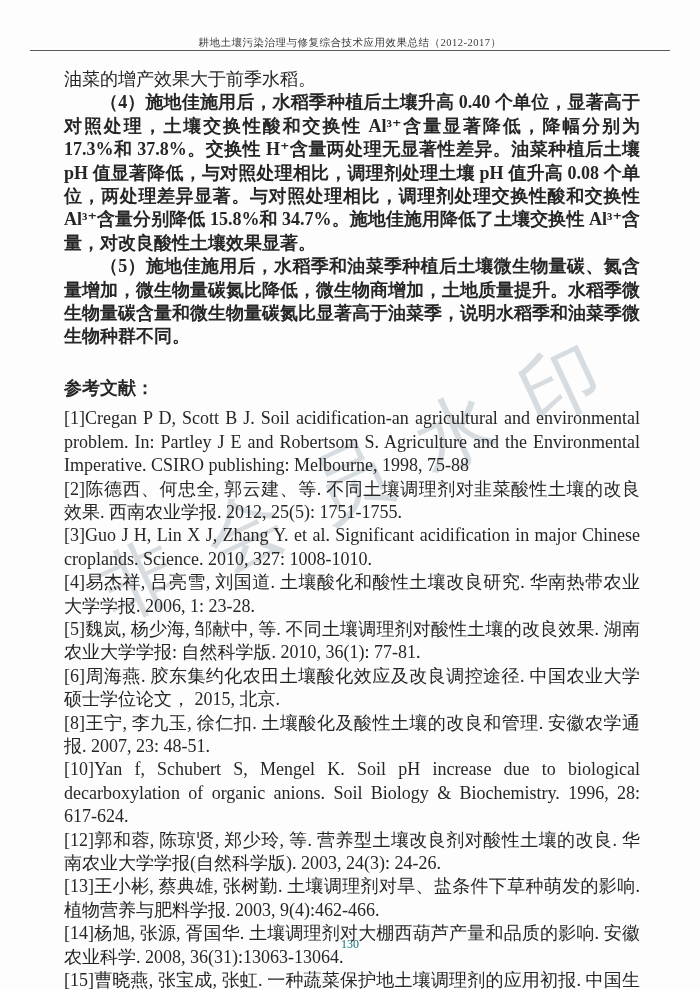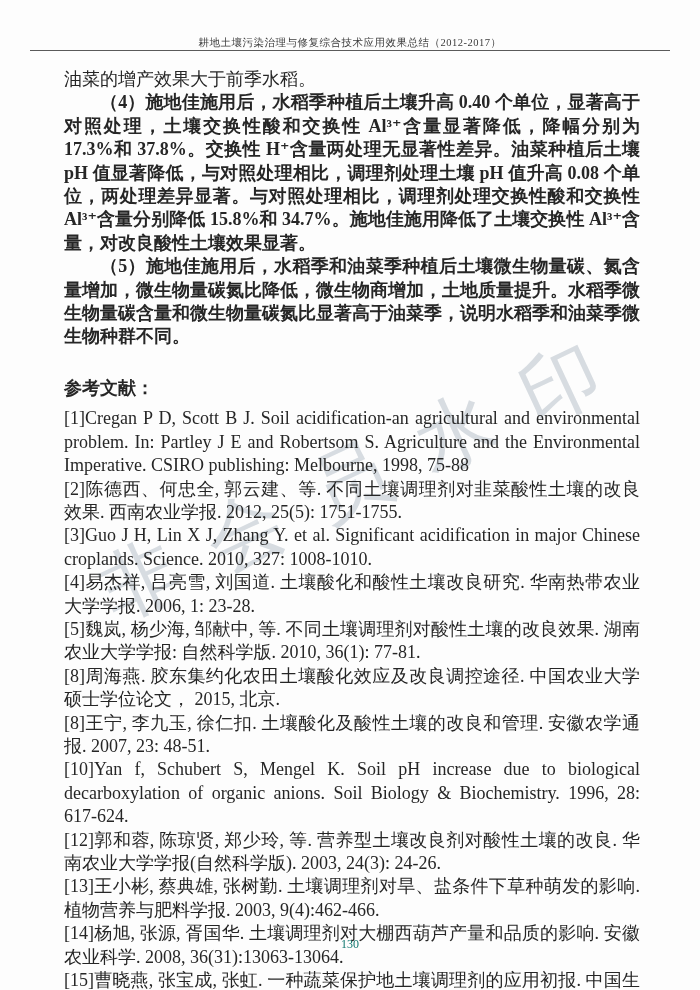--- a/index.html
+++ b/index.html
@@ -102,21 +102,21 @@
 
     <p class="indented">（5）施地佳施用后，水稻季和油菜季种植后土壤微生物量碳、氮含量增加，微生物量碳氮比降低，微生物商增加，土地质量提升。水稻季微生物量碳含量和微生物量碳氮比显著高于油菜季，说明水稻季和油菜季微生物种群不同。</p>
 
     <p class="refs-heading">参考文献：</p>
 
     <p class="ref">[1]Cregan P D, Scott B J. Soil acidification-an agricultural and environmental problem. In: Partley J E and Robertsom S. Agriculture and the Environmental Imperative. CSIRO publishing: Melbourne, 1998, 75-88</p>
     <p class="ref">[2]陈德西、何忠全, 郭云建、等. 不同土壤调理剂对韭菜酸性土壤的改良效果. 西南农业学报. 2012, 25(5): 1751-1755.</p>
     <p class="ref">[3]Guo J H, Lin X J, Zhang Y. et al. Significant acidification in major Chinese croplands. Science. 2010, 327: 1008-1010.</p>
     <p class="ref">[4]易杰祥, 吕亮雪, 刘国道. 土壤酸化和酸性土壤改良研究. 华南热带农业大学学报. 2006, 1: 23-28.</p>
     <p class="ref">[5]魏岚, 杨少海, 邹献中, 等. 不同土壤调理剂对酸性土壤的改良效果. 湖南农业大学学报: 自然科学版. 2010, 36(1): 77-81.</p>
-    <p class="ref">[8]周海燕. 胶东集约化农田土壤酸化效应及改良调控途径. 中国农业大学硕士学位论文， 2015, 北京.</p>
+    <p class="ref">[6]周海燕. 胶东集约化农田土壤酸化效应及改良调控途径. 中国农业大学硕士学位论文， 2015, 北京.</p>
     <p class="ref">[8]王宁, 李九玉, 徐仁扣. 土壤酸化及酸性土壤的改良和管理. 安徽农学通报. 2007, 23: 48-51.</p>
     <p class="ref">[10]Yan f, Schubert S, Mengel K. Soil pH increase due to biological decarboxylation of organic anions. Soil Biology &amp; Biochemistry. 1996, 28: 617-624.</p>
     <p class="ref">[12]郭和蓉, 陈琼贤, 郑少玲, 等. 营养型土壤改良剂对酸性土壤的改良. 华南农业大学学报(自然科学版). 2003, 24(3): 24-26.</p>
     <p class="ref">[13]王小彬, 蔡典雄, 张树勤. 土壤调理剂对旱、盐条件下草种萌发的影响. 植物营养与肥料学报. 2003, 9(4):462-466.</p>
     <p class="ref">[14]杨旭, 张源, 胥国华. 土壤调理剂对大棚西葫芦产量和品质的影响. 安徽农业科学. 2008, 36(31):13063-13064.</p>
     <p class="ref">[15]曹晓燕, 张宝成, 张虹. 一种蔬菜保护地土壤调理剂的应用初报. 中国生态农业学报. 2001,</p>
 
   </div>
 
   <div class="page-number">130</div>

